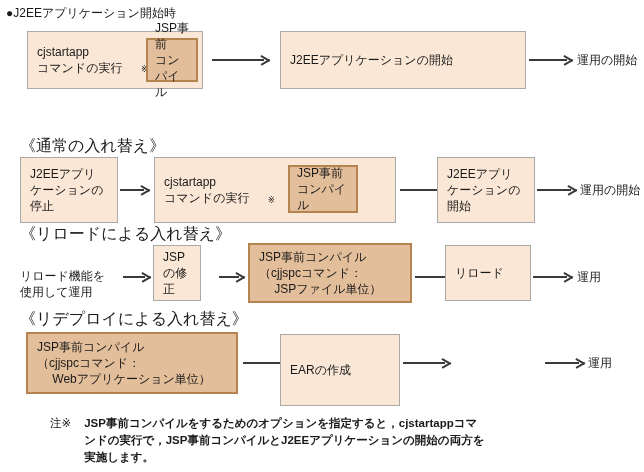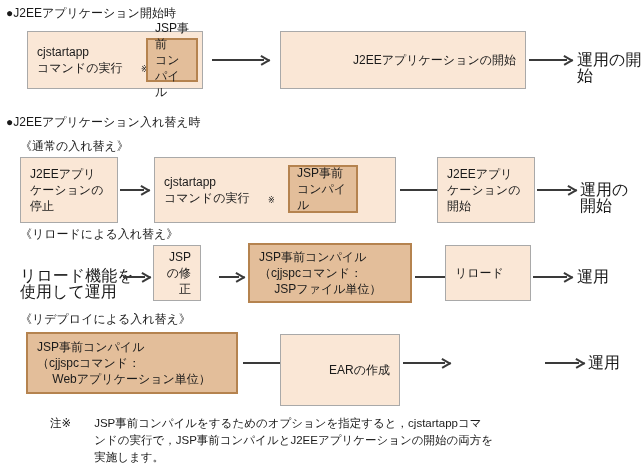--- a/index.html
+++ b/index.html
@@ -24,42 +24,42 @@
   
   .section-head {
     position: absolute;
     font-size: 12px;
     line-height: 14px;
     white-space: nowrap;
     letter-spacing: 0px;
   }
   .sub-head {
     position: absolute;
-    font-size: 12px;
+    font-size: 16px;
     line-height: 14px;
     white-space: nowrap;
   }
 
   
   .box {
     position: absolute;
     box-sizing: border-box;
     background: #FAE7D6;
     border: 1px solid #A9A9A9;
     font-size: 12px;
     line-height: 16px;
     display: flex;
     flex-direction: column;
     justify-content: center;
   }
   .box .txt {
     padding: 0 9px;
     white-space: pre-line;
   }
-  .box.center .txt { text-align: right; }
+  .box.center .txt { text-align: left; }
 
   .box-inner {
     position: absolute;
     box-sizing: border-box;
     background: #E3BE9A;
     border: 2px solid #B5834F;
     font-size: 12px;
     line-height: 16px;
     display: flex;
     flex-direction: column;
@@ -82,21 +82,21 @@
     justify-content: center;
   }
   .box-strong .txt {
     padding: 0 9px;
     white-space: pre-line;
   }
 
   
   .free-text {
     position: absolute;
-    font-size: 16px;
+    font-size: 12px;
     line-height: 16px;
     white-space: pre-line;
   }
 
   
   .arrow {
     position: absolute;
     height: 12px;
   }
   .arrow .shaft {
@@ -138,21 +138,22 @@
     font-size: 11.5px;
     line-height: 17px;
     display: flex;
   }
   .footnote .mark {
     white-space: nowrap;
     flex: 0 0 auto;
   }
   .footnote .body {
     white-space: pre-line;
-    margin-left: 23px;
+    margin-left: 13px;
+    font-weight: bold;
   }
   .sup {
     font-size: 8px;
     vertical-align: 5px;
   }
 </style>
 </head>
 <body>
 
 <div class="canvas">
@@ -179,21 +180,20 @@
     <div class="txt">J2EEアプリケーションの開始</div>
   </div>
 
   <div class="arrow" style="left:529px; top:54px; width:46px;">
     <div class="shaft" style="width:38px;"></div>
     <div class="head" style="left:35px;"></div>
   </div>
 
   <div class="free-text" style="left:577px; top:52px;">運用の開始</div>
 
-  <div class="section-head" style="left:6px; top:115px;">●J2EEアプリケーション入れ替え時</div>
 
   <div class="sub-head" style="left:20px; top:139px;">《通常の入れ替え》</div>
 
   <div class="box" style="left:20px; top:157px; width:98px; height:66px;">
     <div class="txt">J2EEアプリ
 ケーションの
 停止</div>
   </div>
 
   <div class="arrow" style="left:120px; top:184px; width:32px;">

